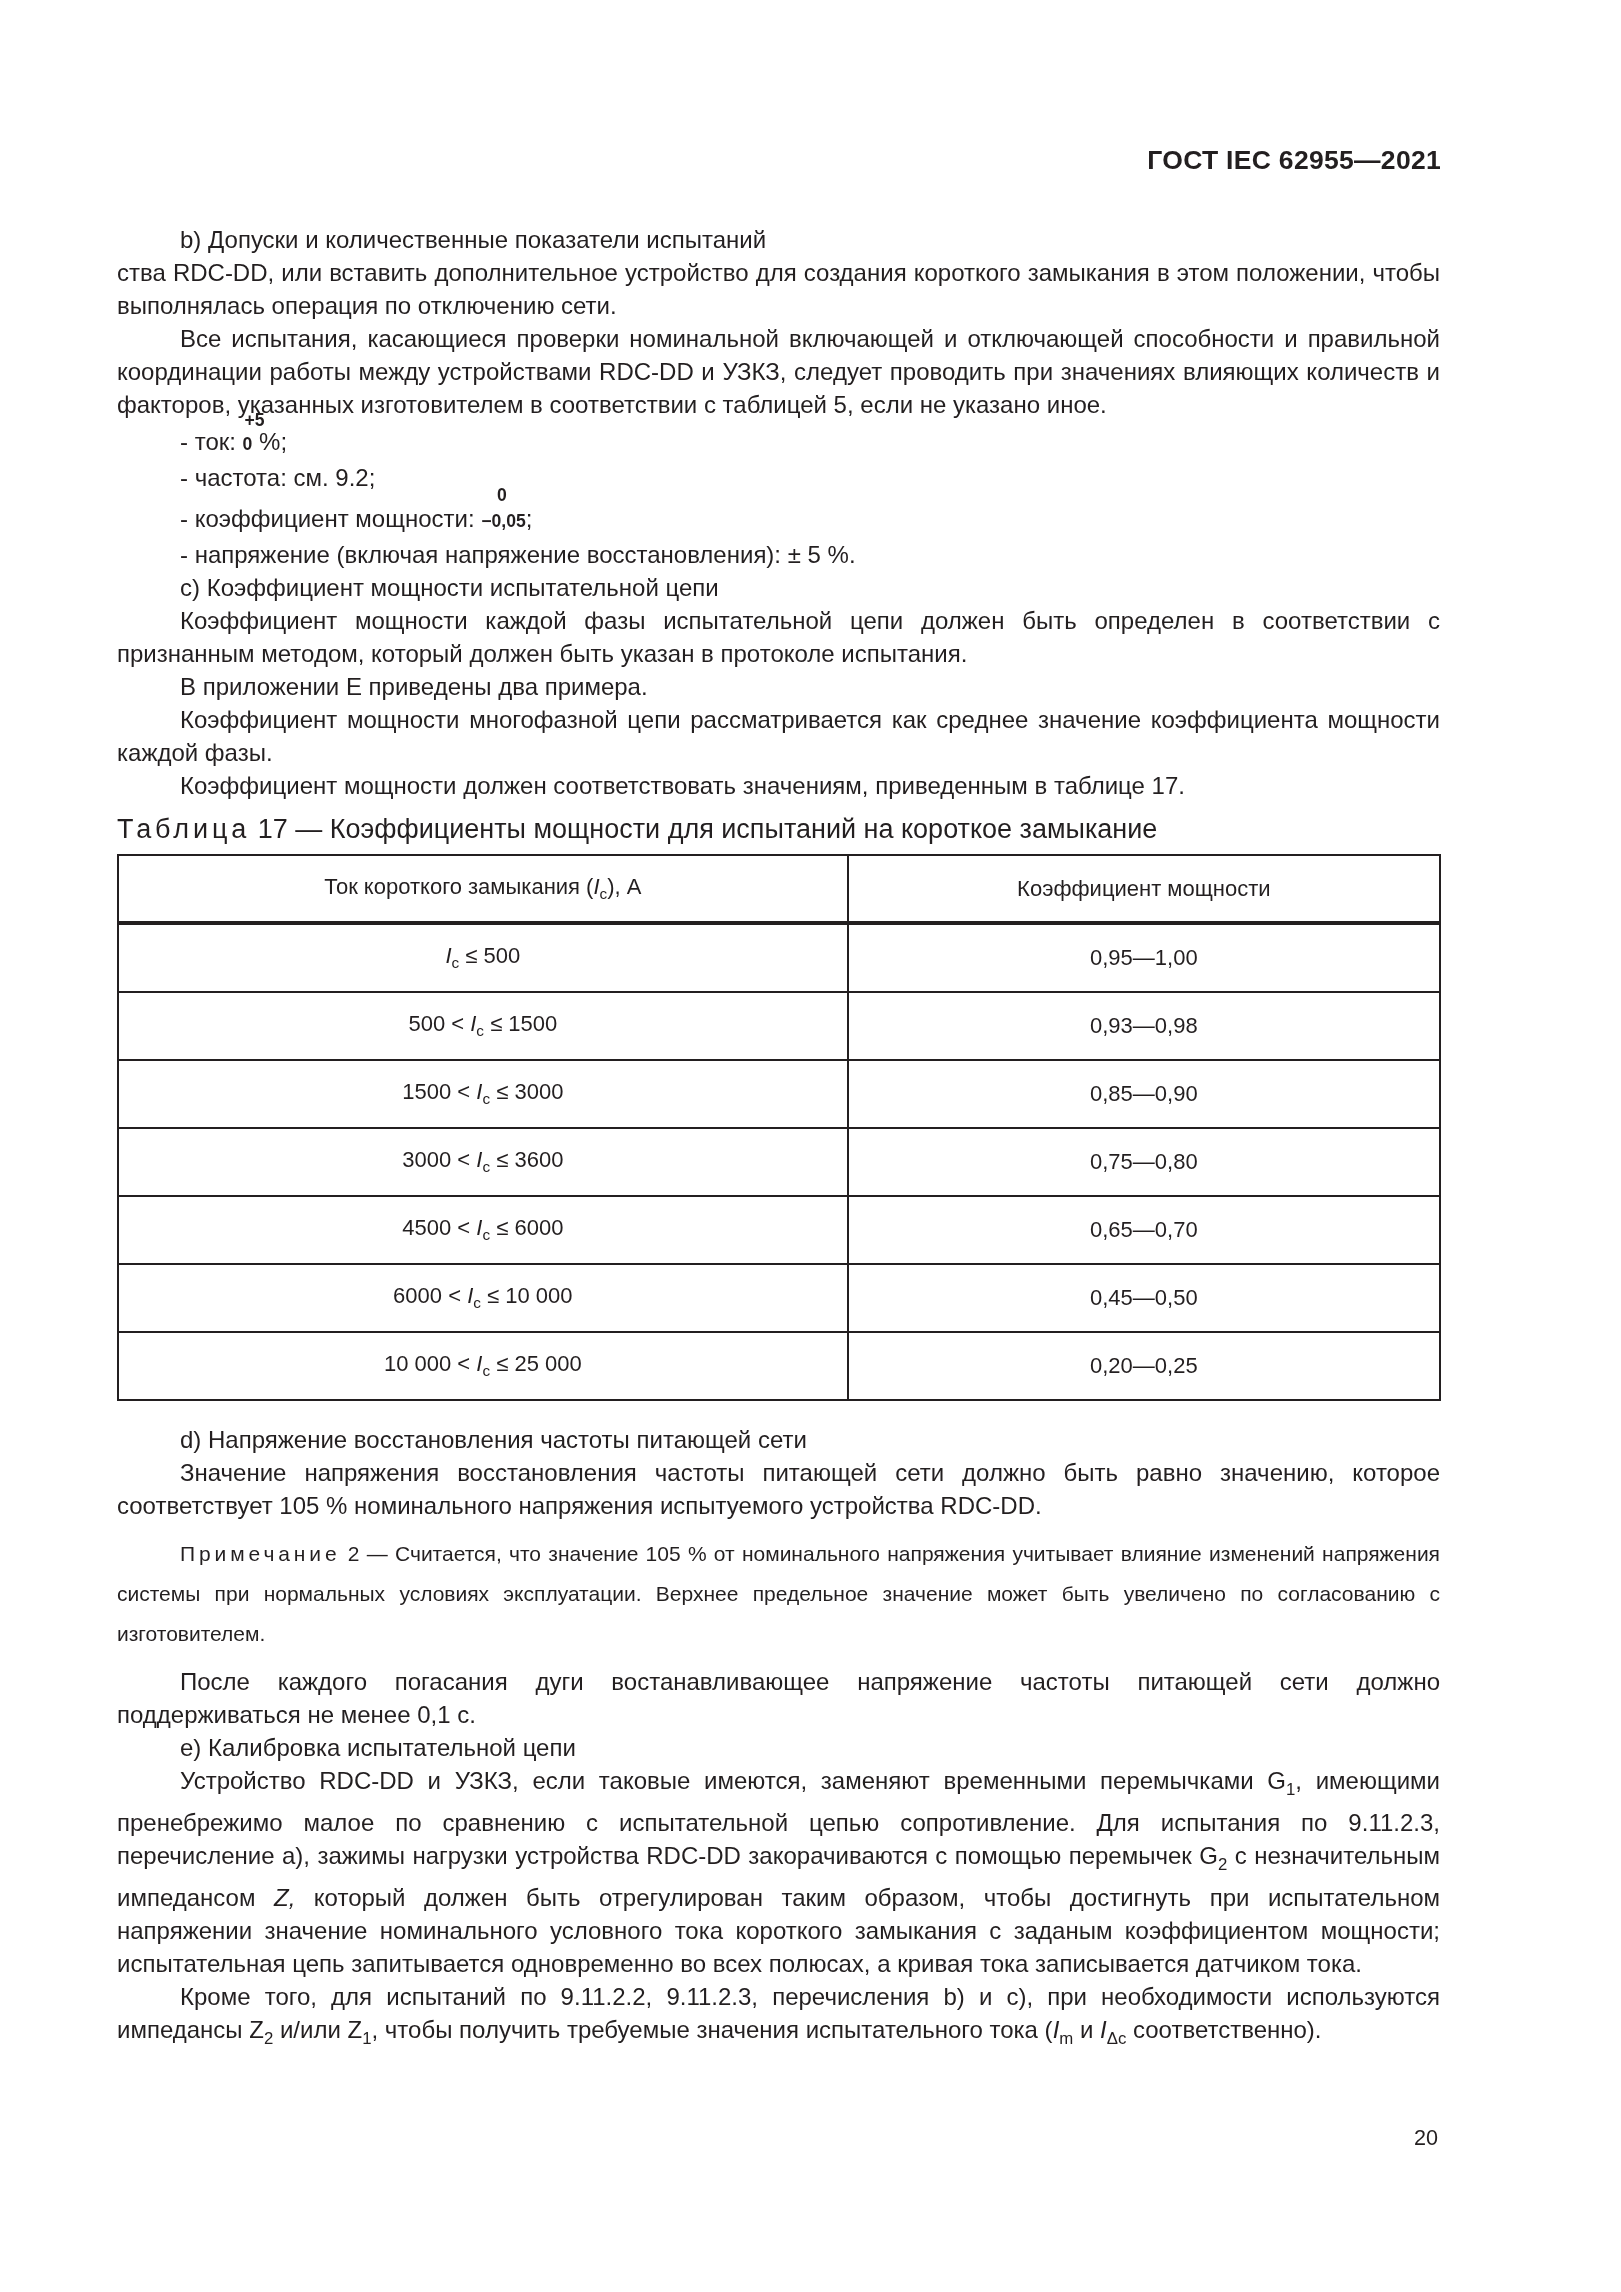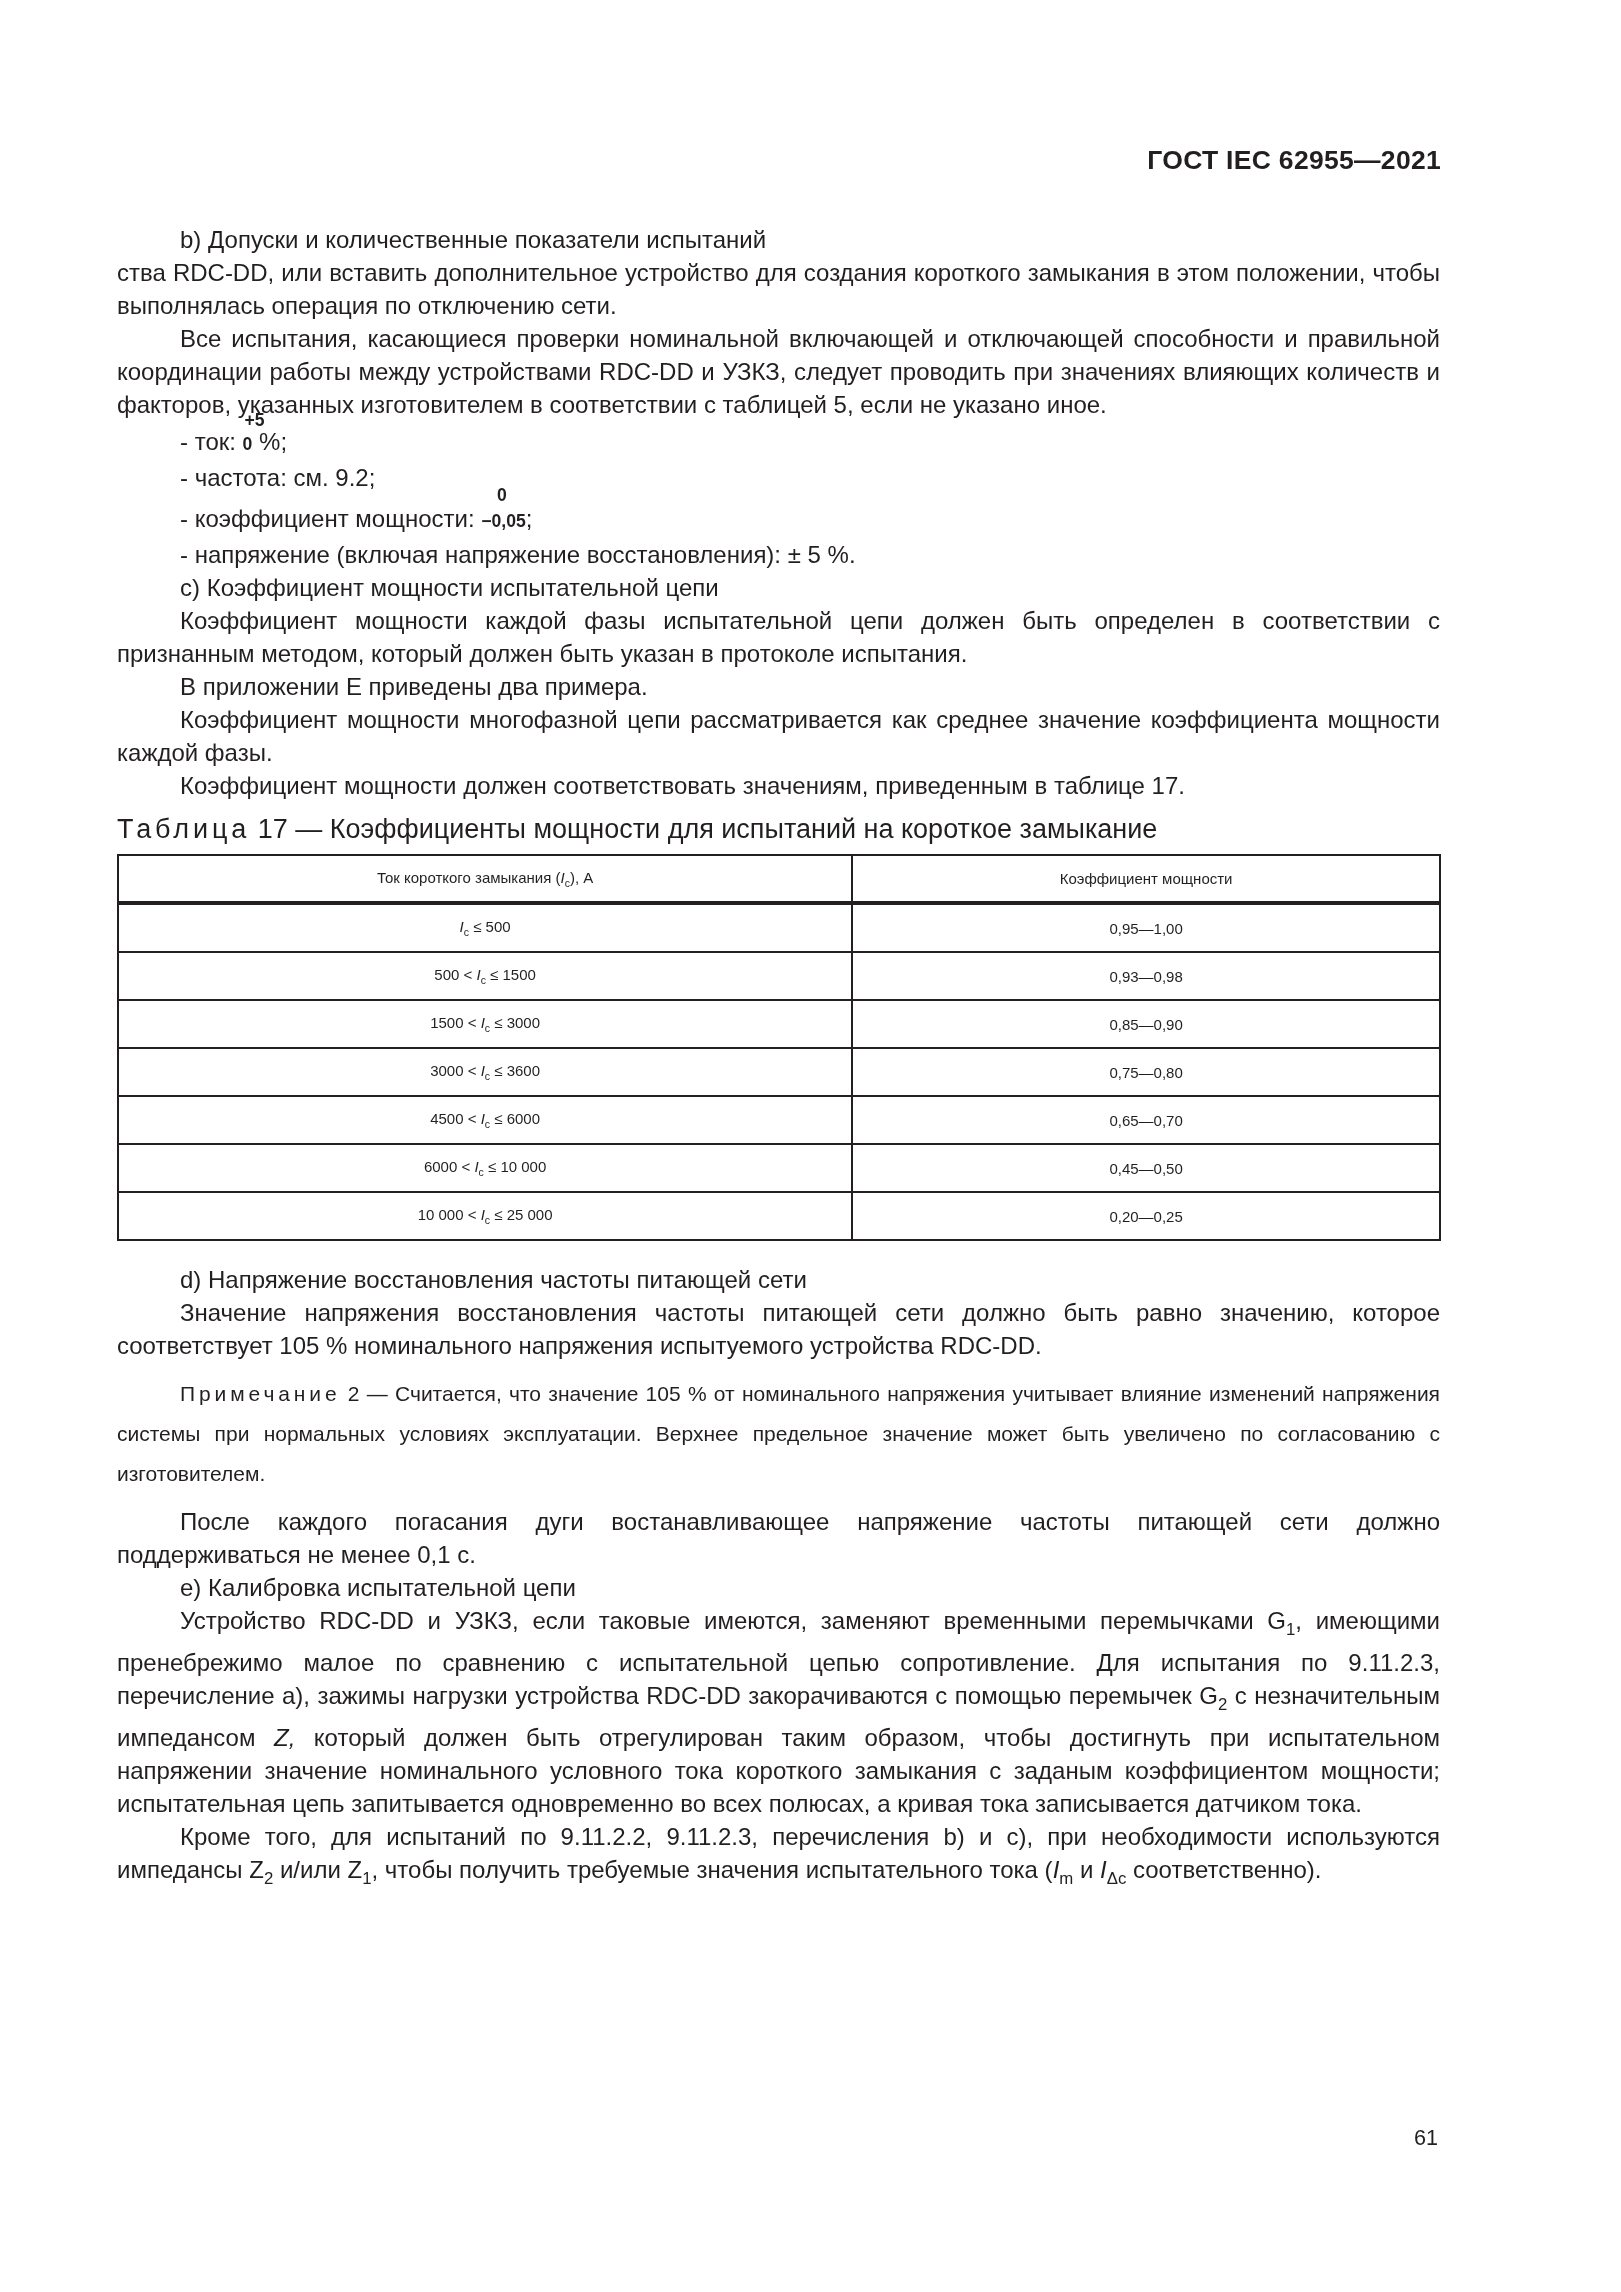--- a/index.html
+++ b/index.html
@@ -10,21 +10,21 @@
   .p { font-size:24px; line-height:33px; margin:0; text-align:justify; text-align-last:left; }
   .ind { text-indent:63px; }
   .li { padding-left:63px; }
   .note { font-size:21px; line-height:40px; margin:0; text-align:justify; text-indent:63px; }
   .spaced { letter-spacing:3.9px; }
   .frac { display:inline-block; position:relative; vertical-align:baseline; font-weight:bold; font-size:17.6px; }
   .frac .top { position:absolute; left:2px; top:-23.5px; }
   .frac.pf .top { left:15.7px; top:-25.5px; }
   .caption { font-size:27px; line-height:29px; margin:13.7px 0 9.8px 0; }
   table { border-collapse:collapse; width:1324px; margin:0; }
-  td, th { border:2.5px solid #231f20; font-size:15px; font-weight:normal; text-align:center; height:46px; padding:0; }
+  td, th { border:2.5px solid #231f20; font-size:22px; font-weight:normal; text-align:center; height:46px; padding:10px; }
   thead th { height:45px; border-bottom:none; }
   tr.sep td { height:0; border-top:2px solid #231f20; border-bottom:none; padding:0; line-height:0; font-size:0; }
   tbody tr.first td { border-top:2px solid #231f20; }
   i { font-style:italic; }
   sub { font-size:70%; vertical-align:-0.35em; }
   .pagenum { position:absolute; top:2125px; right:183px; font-size:21.6px; }
   .gap-s { height:11.8px; }
 </style>
 </head>
 <body>
@@ -104,14 +104,14 @@
   <div class="gap-s"></div>
   <p class="note"><span class="spaced">Примечание</span><span> 2 — Считается, что значение 105 % от номинального напряжения учитывает влияние изменений напряжения системы при нормальных условиях эксплуатации. Верхнее предельное значение может быть увеличено по согласованию с изготовителем.</span></p>
   <div class="gap-s"></div>
   <p class="p ind">После каждого погасания дуги востанавливающее напряжение частоты питающей сети должно поддерживаться не менее 0,1 с.</p>
 
   <p class="p ind">e) Калибровка испытательной цепи</p>
   <p class="p ind"><span>Устройство RDC-DD и УЗКЗ, если таковые имеются, заменяют временными перемычками G</span><sub>1</sub><span>, имеющими пренебрежимо малое по сравнению с испытательной цепью сопротивление. Для испытания по 9.11.2.3, перечисление а), зажимы нагрузки устройства RDC-DD закорачиваются с помощью перемычек G</span><sub>2</sub><span> с незначительным импедансом </span><i>Z,</i><span> который должен быть отрегулирован таким образом, чтобы достигнуть при испытательном напряжении значение номинального условного тока короткого замыкания с заданым коэффициентом мощности; испытательная цепь запитывается одновременно во всех полюсах, а кривая тока записывается датчиком тока.</span></p>
   <p class="p ind"><span>Кроме того, для испытаний по 9.11.2.2, 9.11.2.3, перечисления b) и c), при необходимости используются импедансы Z</span><sub>2</sub><span> и/или Z</span><sub>1</sub><span>, чтобы получить требуемые значения испытательного тока (</span><i>I</i><sub>m</sub><span> и </span><i>I</i><sub>Δc</sub><span> соответственно).</span></p>
 </div>
 
-<div class="pagenum">61</div>
+<div class="pagenum">20</div>
 
 
 </body></html>

